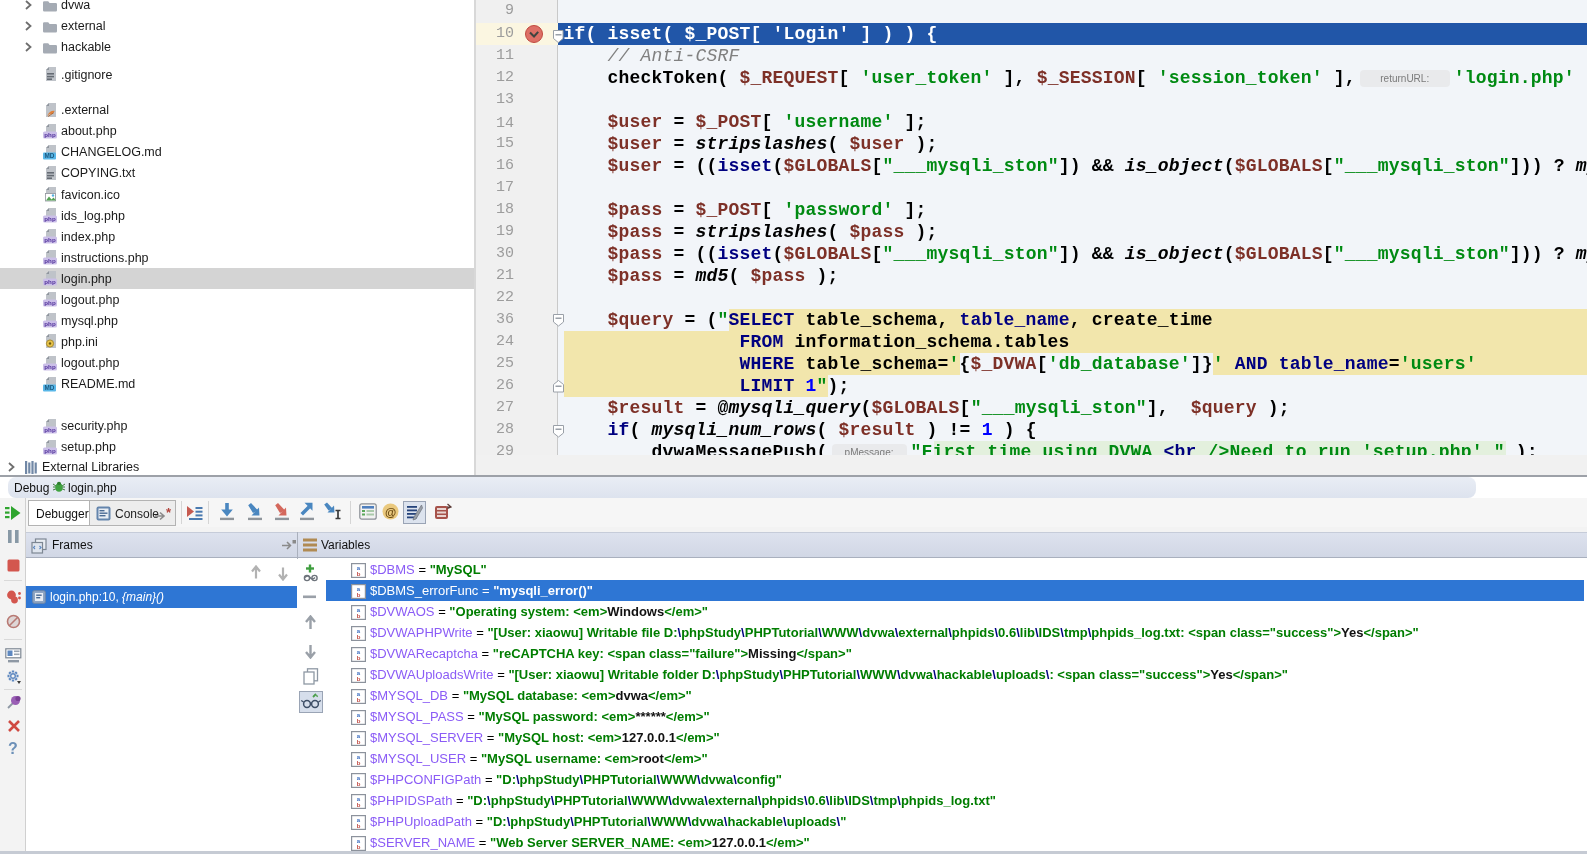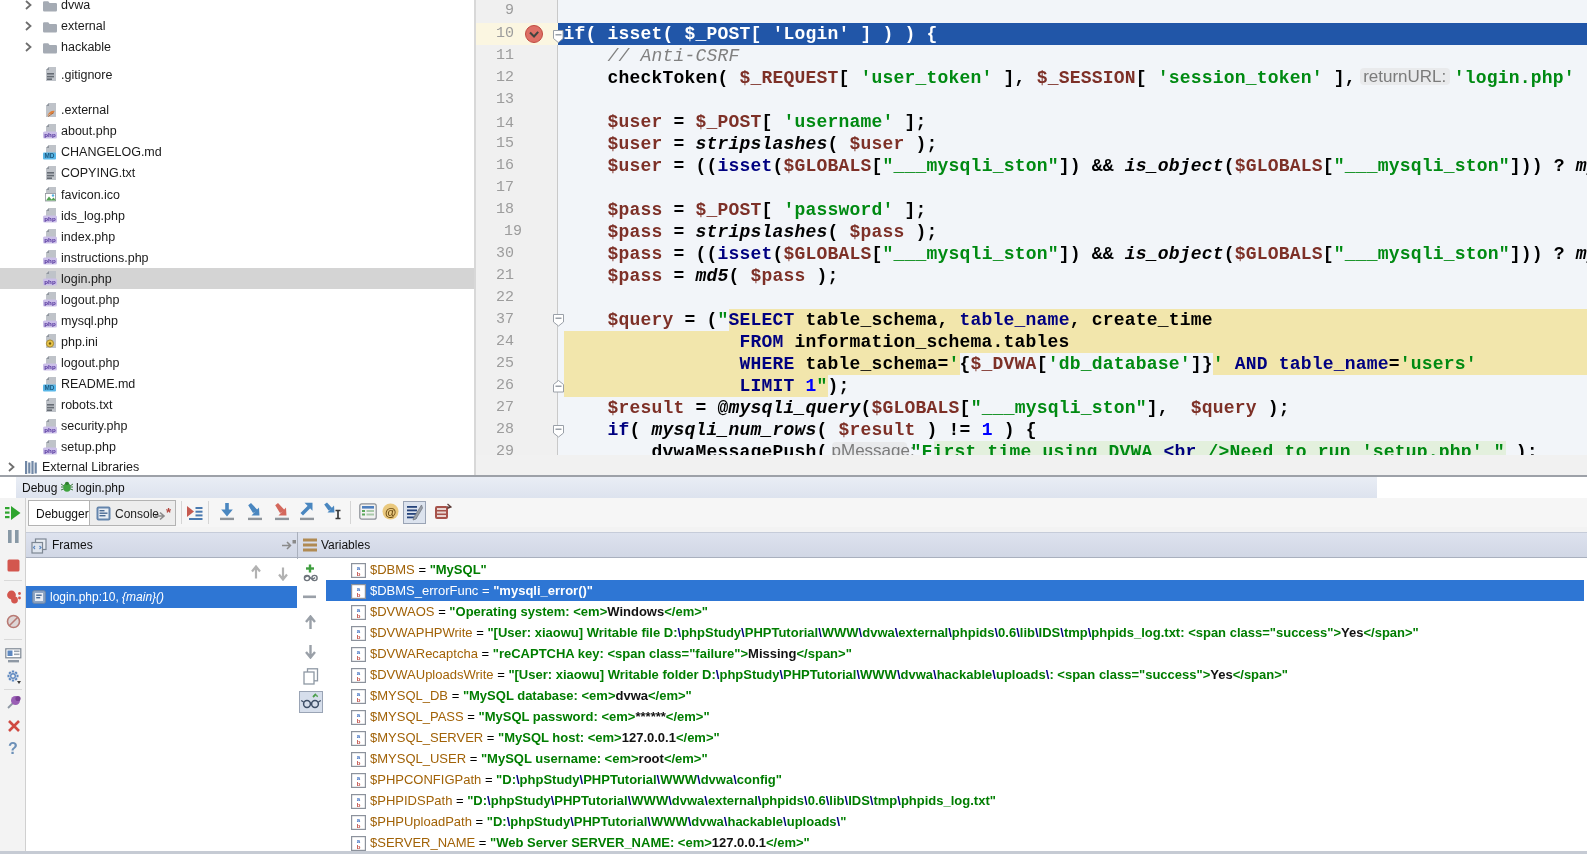--- a/index.html
+++ b/index.html
@@ -14,35 +14,35 @@
 #editor{left:476px;top:0;width:1111px;height:454.5px;background:#f2f5f9;overflow:hidden;}
 #gutter{position:absolute;left:0;top:0;width:82px;height:476px;background:#f0f0f0;border-right:1.5px solid #c9c9c9;}
 .lnum{position:absolute;width:38px;text-align:right;font-family:"Liberation Mono",monospace;font-size:15px;color:#9c9c9c;height:22px;line-height:22px;}
 .cline{position:absolute;left:87.5px;height:22.03px;line-height:22.03px;font-family:"Liberation Mono",monospace;font-size:18px;font-weight:bold;letter-spacing:0.2px;white-space:pre;color:#000;}
 .kw{color:#000080;}
 .str{color:#008a12;}
 .var{color:#7d3027;}
 .num{color:#0000ff;}
 .cmt{color:#808080;font-weight:normal;font-style:italic;}
 .fn{font-style:italic;}
-.inlay{display:inline-block;font-family:"Liberation Sans",sans-serif;font-weight:normal;letter-spacing:0;font-size:17px;color:#7b7b7b;background:#e9eaec;border-radius:4px;height:17px;line-height:17px;padding:0 6px;margin:0 4px;vertical-align:1px;}
+.inlay{display:inline-block;font-family:"Liberation Sans",sans-serif;font-weight:normal;letter-spacing:0;font-size:10px;color:#7b7b7b;background:#e9eaec;border-radius:4px;height:17px;line-height:17px;padding:0 6px;margin:0 4px;vertical-align:1px;}
 
 #dbgtopline{left:0;top:475px;width:1587px;height:1.5px;background:#9da1a8;}
-#dbghdr{left:16px;top:476.5px;width:1361px;height:21px;background:linear-gradient(#e9edf5,#dde3ee);font-size:12px;color:#111;}
+#dbghdr{left:8px;top:476.5px;width:1468px;height:21px;background:linear-gradient(#e9edf5,#dde3ee);font-size:12px;color:#111;border-radius:8px;}
 #tabrow{left:0;top:497.5px;width:1587px;height:29px;background:#f6f6f6;}
 #belowtabs{left:0;top:526.5px;width:1587px;height:5px;background:#f3f3f3;}
 #lbar{left:0;top:497.5px;width:26px;height:356.5px;background:#f3f3f3;border-right:1px solid #d0d0d0;}
 .phdr{top:531.5px;height:26px;background:linear-gradient(#dde2ee,#d1d7e5);border-top:1px solid #c6ccd9;border-bottom:1.5px solid #a9b0be;font-size:12px;color:#111;}
 #varshdr{left:297px;width:1290px;}
 #framesbody{left:26px;top:559px;width:271px;height:295px;background:#fff;}
 #varsbody{left:297px;top:559px;width:1290px;height:292px;background:#fff;overflow:hidden;}
 #botstrip{left:0;top:851px;width:1587px;height:3px;background:#c6cbd4;}
 .vrow{position:absolute;left:29px;width:1257.5px;height:21px;font-size:13px;color:#000;}
 .vrow .vtxt{position:absolute;left:44px;top:3px;white-space:nowrap;}
-.vname{color:#a16207;}
+.vname{color:#8b5cf6;}
 .vval{font-weight:bold;color:#007d00;}
 .vb{color:#000080;}
 .vk{color:#111;}
 .vsel{background:#2e76d4;}
 .vsel .vtxt, .vsel .vtxt *{color:#fff !important;}
 .tab{position:absolute;top:2.5px;height:26px;border:1px solid #b3b3b3;font-size:12px;color:#111;}
 </style></head>
 <body>
 <div id="tree" class="abs">
     <div class="trow" style="top:-5.5px">
@@ -202,30 +202,20 @@
       <span class="lbl">logout.php</span>
     </div>
     <div class="trow" style="top:373.58px">
       <svg class="abs" style="left:43px;top:3px" width="16" height="15" viewBox="0 0 16 15">
         <path d="M3 3 l3-3 h7 v14 h-10 z" fill="#bfc3c9"></path>
         <path d="M3 3 l3 0 l0 -3 z" fill="#8f959d"></path>
         <rect x="0" y="7.5" width="13" height="7" rx="1" fill="#59b7e8"></rect>
         <text x="6.5" y="13.2" font-family="Liberation Sans" font-size="6.4" font-weight="bold" fill="#1c5a80" text-anchor="middle">MD</text>
       </svg>
       <span class="lbl">README.md</span>
-    </div>
-    <div class="trow" style="top:394.64px">
-      <svg class="abs" style="left:43px;top:3px" width="16" height="15" viewBox="0 0 16 15">
-        <path d="M3 3 l3-3 h7 v14 h-10 z" fill="#bfc3c9"></path>
-        <path d="M3 3 l3 0 l0 -3 z" fill="#8f959d"></path>
-        <rect x="4" y="6" width="7" height="1.6" fill="#666c74"></rect>
-        <rect x="4" y="8.8" width="7" height="1.6" fill="#666c74"></rect>
-        <rect x="4" y="11.4" width="5" height="1.6" fill="#666c74"></rect>
-      </svg>
-      <span class="lbl">robots.txt</span>
     </div>
     <div class="trow" style="top:415.7px">
       <svg class="abs" style="left:43px;top:3px" width="16" height="15" viewBox="0 0 16 15">
         <path d="M3 3 l3-3 h7 v14 h-10 z" fill="#bfc3c9"></path>
         <path d="M3 3 l3 0 l0 -3 z" fill="#8f959d"></path>
         <rect x="0" y="7.5" width="14" height="7" rx="1.6" fill="#cbbfe8"></rect>
         <text x="7" y="13" font-family="Liberation Sans" font-size="6.2" font-weight="bold" fill="#50309b" text-anchor="middle">php</text>
       </svg>
       <span class="lbl">security.php</span>
     </div>
@@ -264,25 +254,25 @@
       <div class="lnum" style="top:0.46999999999999886px;left:0px">9</div>
       <div class="lnum" style="top:22.5px;left:0px">10</div>
       <div class="lnum" style="top:44.53px;left:0px">11</div>
       <div class="lnum" style="top:66.56px;left:0px">12</div>
       <div class="lnum" style="top:88.59px;left:0px">13</div>
       <div class="lnum" style="top:113px;left:0px">14</div>
       <div class="lnum" style="top:132.65px;left:0px">15</div>
       <div class="lnum" style="top:154.68px;left:0px">16</div>
       <div class="lnum" style="top:176.71px;left:0px">17</div>
       <div class="lnum" style="top:198.74px;left:0px">18</div>
-      <div class="lnum" style="top:220.77px;left:8px">19</div>
+      <div class="lnum" style="top:220.77px;left:0px">19</div>
       <div class="lnum" style="top:242.8px;left:0px">30</div>
       <div class="lnum" style="top:264.83000000000004px;left:0px">21</div>
       <div class="lnum" style="top:286.86px;left:0px">22</div>
-      <div class="lnum" style="top:308.89px;left:0px">37</div>
+      <div class="lnum" style="top:308.89px;left:0px">36</div>
       <div class="lnum" style="top:330.92px;left:0px">24</div>
       <div class="lnum" style="top:352.95000000000005px;left:0px">25</div>
       <div class="lnum" style="top:374.98px;left:0px">26</div>
       <div class="lnum" style="top:397.01px;left:0px">27</div>
       <div class="lnum" style="top:419.04px;left:0px">28</div>
       <div class="lnum" style="top:441.07000000000005px;left:0px">29</div>
       <svg class="abs" style="left:49px;top:25.0px" width="18" height="18" viewBox="0 0 18 18">
 <circle cx="9" cy="9" r="8.5" fill="#dd6f65" stroke="#c0493f" stroke-width="1"></circle>
 <path d="M5 7.5 L9 11.5 L13.2 6.8" fill="none" stroke="#3e4440" stroke-width="2"></path>
       </svg>

